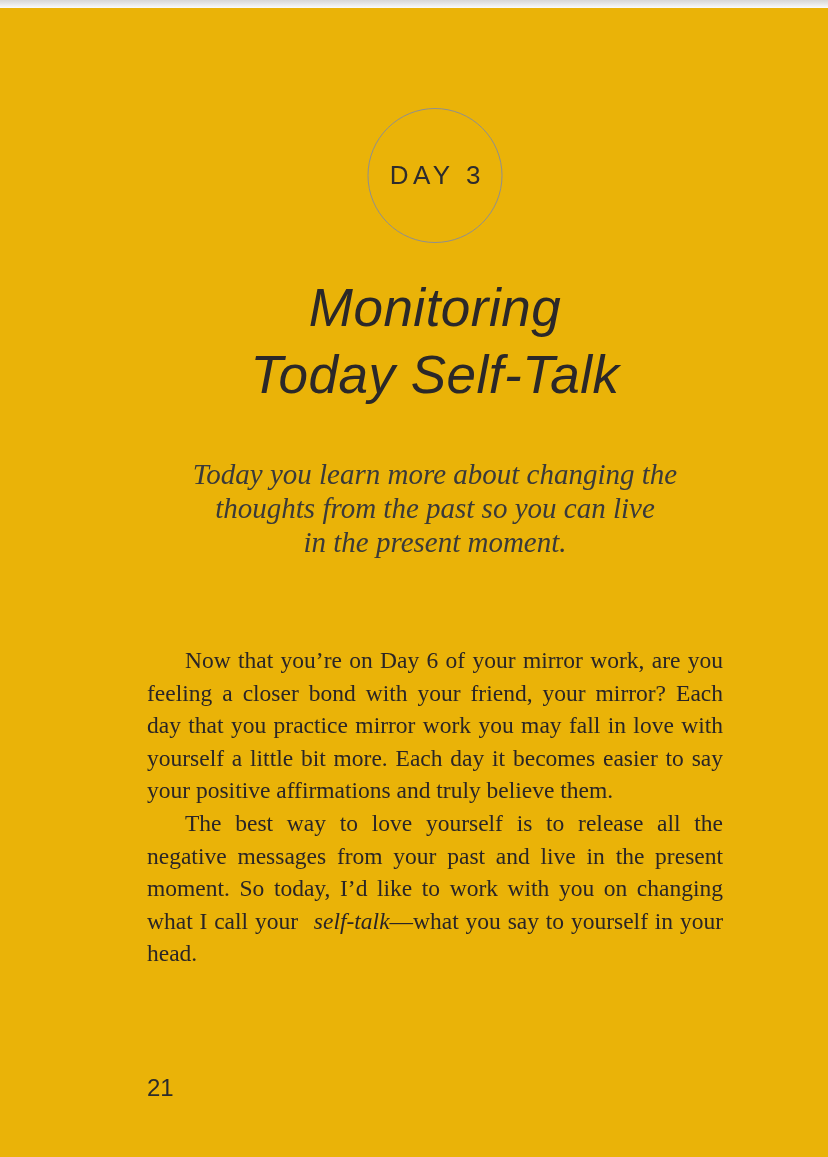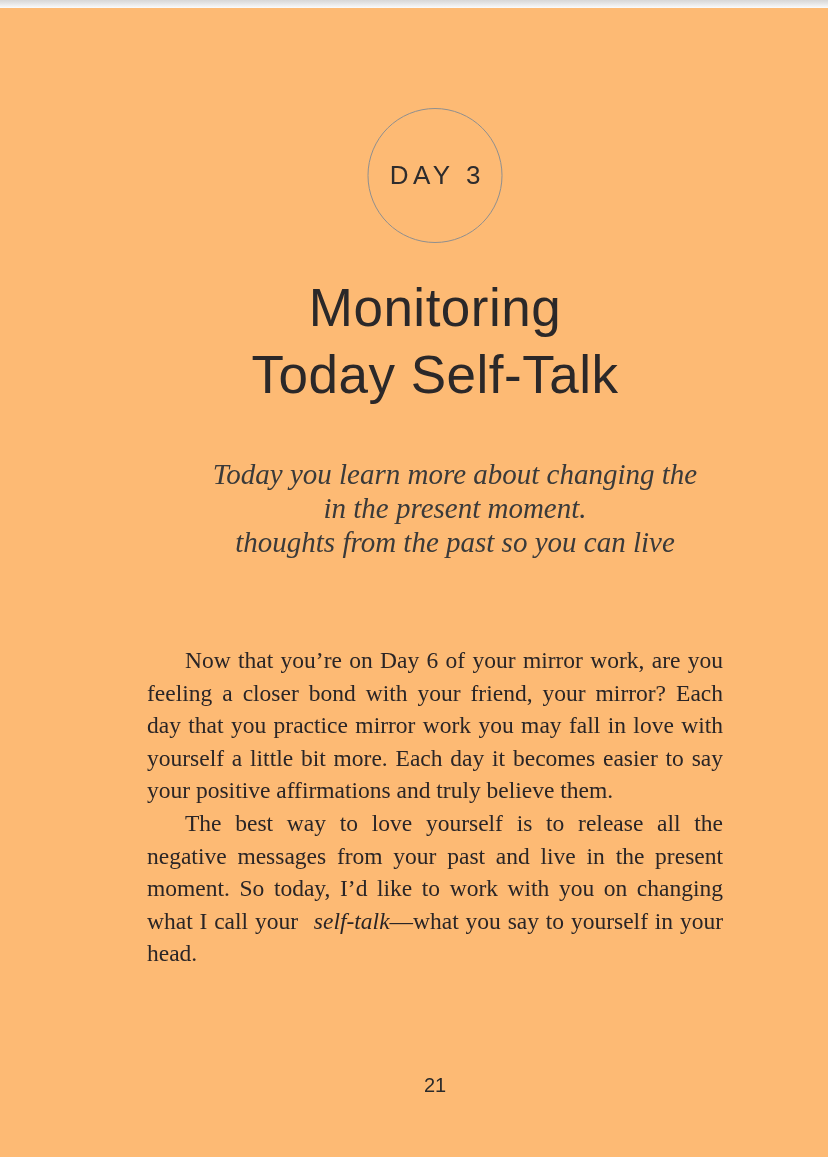--- a/index.html
+++ b/index.html
@@ -2,21 +2,21 @@
 <html><head>
 <meta charset="utf-8">
 <style>
   * { margin: 0; padding: 0; box-sizing: border-box; }
   html, body { background: #ffffff; }
 
   .page {
     position: relative;
     width: 828px;
     height: 1157px;
-    background: #fdba74;
+    background: #eab308;
     overflow: hidden;
     font-family: "Liberation Serif", serif;
   }
 
   .scan-edge {
     position: absolute;
     top: 0; left: 0; right: 0;
     height: 8px;
     background: linear-gradient(to bottom, #d7d7d7 0%, #e6e6e6 45%, #fbfbfb 100%);
   }
@@ -55,33 +55,32 @@
     top: 274px;
     width: 100%;
     text-align: center;
     font-family: "Liberation Sans", sans-serif;
     font-weight: 400;
     font-size: 53px;
     line-height: 67px;
     letter-spacing: 0.5px;
     color: #2b2829;
   }
-  .chapter-title span { display: block; }
+  .chapter-title span { display: block; font-style: italic; }
 
   .epigraph {
     position: absolute;
     top: 457px;
     width: 100%;
     text-align: center;
     font-family: "Liberation Serif", serif;
     font-style: italic;
     font-size: 29px;
     line-height: 34px;
     color: #3a3a3a;
-    margin-left: 20px;
   }
   .epigraph span { display: block; }
 
   .body-text {
     position: absolute;
     top: 644px;
     width: 100%;
     font-family: "Liberation Serif", serif;
     font-size: 23.5px;
     line-height: 32.6px;
@@ -91,23 +90,22 @@
   .body-text p {
     text-indent: 38px;
     margin: 0;
   }
   .body-text .emph { font-style: italic; margin-left: 9px; }
 
   .page-number {
     position: absolute;
     top: 1074px;
     width: 100%;
-    text-align: center;
     font-family: "Liberation Sans", sans-serif;
-    font-size: 20px;
+    font-size: 24px;
     color: #2b2b2b;
   }
 </style>
 </head>
 <body>
 
 <div class="page">
 
   <div class="scan-edge"></div>
 
@@ -117,22 +115,22 @@
       <span>DAY 3</span>
     </div>
 
     <h1 class="chapter-title">
       <span>Monitoring</span>
       <span>Today Self-Talk</span>
     </h1>
 
     <div class="epigraph">
       <span>Today you learn more about changing the</span>
+      <span>thoughts from the past so you can live</span>
       <span>in the present moment.</span>
-      <span>thoughts from the past so you can live</span>
     </div>
 
     <div class="body-text">
       <p>
         <span>Now that you’re on Day 6 of your mirror work, are you feeling a closer bond with your friend, your mirror? Each day that you practice mirror work you may fall in love with yourself a little bit more. Each day it becomes easier to say your positive affirmations and truly believe them.</span>
       </p>
       <p>
         <span>The best way to love yourself is to release all the negative messages from your past and live in the present moment. So today, I’d like to work with you on changing what I call your </span><span class="emph">self-talk</span><span>—what you say to yourself in your head.</span>
       </p>
     </div>

